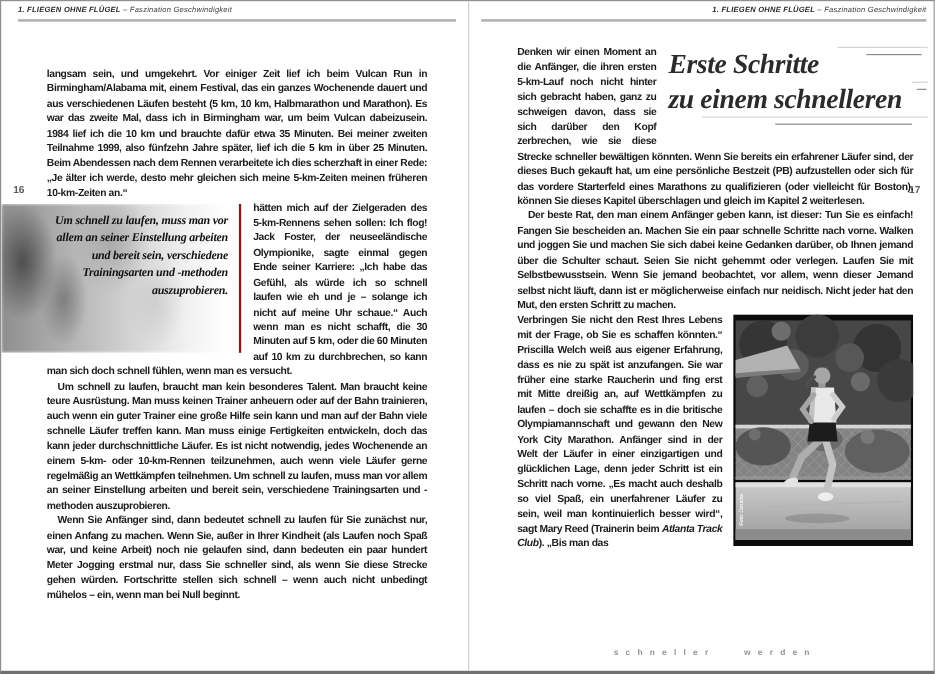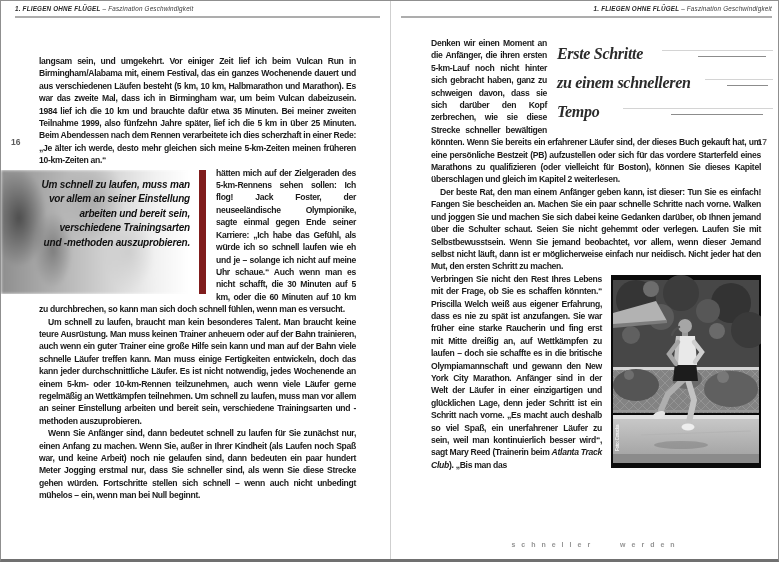--- a/index.html
+++ b/index.html
@@ -15,60 +15,60 @@
   
   .runhead {
     position:absolute; top:4px; font-size:6.3px; color:#2a2a2a;
     padding-bottom:4px; border-bottom:2px solid #adadad; letter-spacing:.2px;
   }
   .runhead .ch   { font-weight:bold; font-style:italic; }
   .runhead .rest { font-style:italic; color:#3a3a3a; }
   .runhead-l { left:14px;  right:10px; text-align:left; }
   .runhead-r { left:10px;  right:8px;  text-align:right; }
 
-  .pagenum { position:absolute; top:136px; font-size:8.5px; font-weight:bold; color:#5c5c5c; }
+  .pagenum { position:absolute; top:152px; font-size:8.5px; font-weight:bold; color:#5c5c5c; }
   .pagenum-l { left:10px; }
   .pagenum-r { right:13px;text-align:right; }
 
   
   .bodytext {
     position:absolute; top:54px; font-size:8.6px; line-height:12.4px;
     font-weight:bold; letter-spacing:-0.3px; color:#1b1b1b; text-align:justify;
   }
   .body-left  { left:38px; width:317px; }
   .body-right { left:40px; width:330px; top:36px; }
   .bodytext p { margin:0; }
   .bodytext p.ind { text-indent:9px; }
 
   
   .pullquote {
     float:left; width:149px; height:116px; margin:3px 10px 2px -38px;
-    padding:8px 9px 0 40px; border-right:7px solid #7f1d1d; position:relative; overflow:hidden;
+    padding:8px 9px 0 40px; border-right:2px solid #7f1d1d; position:relative; overflow:hidden;font-family:Liberation Serif, serif;
   }
   .pq-bg {
     position:absolute; inset:0;
     background:
       radial-gradient(40px 70px at 18px 48px, rgba(74,74,74,.95), rgba(74,74,74,0) 70%),
       radial-gradient(28px 55px at 52px 80px, rgba(118,118,118,.85), rgba(118,118,118,0) 70%),
       radial-gradient(44px 60px at 92px 32px, rgba(158,158,158,.7), rgba(158,158,158,0) 72%),
       radial-gradient(34px 52px at 128px 82px, rgba(188,188,188,.5), rgba(188,188,188,0) 75%),
       linear-gradient(90deg, #8e8e8e, #c7c7c7 45%, #f1f1f1 78%, #ffffff 95%);
     filter:blur(1.5px);
   }
   .pq-text {
     position:relative; font-style:italic; font-weight:bold; font-size:10px;
     line-height:14.5px; text-align:right; color:#111; letter-spacing:-0.2px;
   }
 
   
   .title-float { float:right; width:216px; margin:2px -12px 8px 10px; }
   .title-line {
-    display:flex; align-items:center; white-space:nowrap;
+    display:flex; align-items:flex-start; white-space:nowrap;
     font-family:"Liberation Serif", serif; font-style:italic;
-    font-size:16px; line-height:29px; color:#2b2b2b;
+    font-size:23px; line-height:29px; color:#2b2b2b;
   }
   .title-rule { flex:1; min-width:8px; margin-left:7px; height:7px; position:relative; }
   .title-rule .rl1 { position:absolute; top:0; left:10%; right:0; height:1px; background:#d4d4d4; }
   .title-rule .rl2 { position:absolute; bottom:0; right:6%; width:55%; height:1px; background:#8c8c8c; }
 
   
   .photo-float { float:right; width:150px; height:193px; margin:2px 0 4px 9px; }
   .photo-float svg { display:block; }
 
   
@@ -123,21 +123,20 @@
             </span>
         </div>
         <div class="title-line">
           <span>zu einem schnelleren</span>
           <span class="title-rule">
               <i class="rl1"></i>
               <i class="rl2"></i>
             </span>
         </div>
         <div class="title-line">
-          <span>Tempo</span>
           <span class="title-rule">
               <i class="rl1"></i>
               <i class="rl2"></i>
             </span>
         </div>
       </div>
 
       <p>Denken wir einen Moment an die Anfänger, die ihren ersten 5-km-Lauf noch nicht hinter sich gebracht haben, ganz zu schweigen davon, dass sie sich darüber den Kopf zerbrechen, wie sie diese Strecke schneller bewältigen könnten. Wenn Sie bereits ein erfahrener Läufer sind, der dieses Buch gekauft hat, um eine persönliche Bestzeit (PB) aufzustellen oder sich für das vordere Starterfeld eines Marathons zu qualifizieren (oder vielleicht für Boston), können Sie dieses Kapitel überschlagen und gleich im Kapitel 2 weiterlesen.</p>
       <p class="ind">Der beste Rat, den man einem Anfänger geben kann, ist dieser: Tun Sie es einfach! Fangen Sie bescheiden an. Machen Sie ein paar schnelle Schritte nach vorne. Walken und joggen Sie und machen Sie sich dabei keine Gedanken darüber, ob Ihnen jemand über die Schulter schaut. Seien Sie nicht gehemmt oder verlegen. Laufen Sie mit Selbstbewusstsein. Wenn Sie jemand beobachtet, vor allem, wenn dieser Jemand selbst nicht läuft, dann ist er möglicherweise einfach nur neidisch. Nicht jeder hat den Mut, den ersten Schritt zu machen.</p>
 

